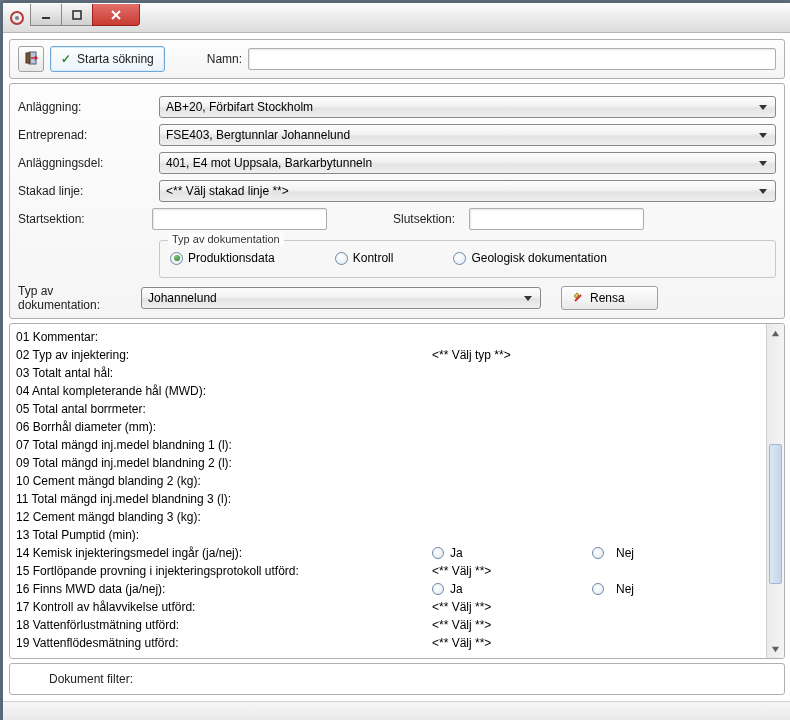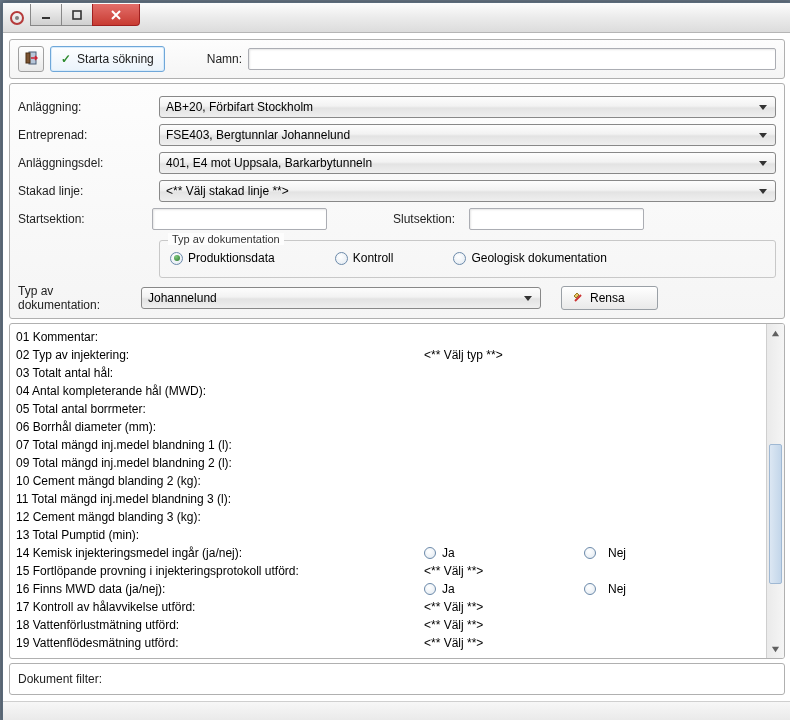--- a/index.html
+++ b/index.html
@@ -38,30 +38,30 @@
   .radio .dot { width:13px; height:13px; border:1px solid #6c8aaa; border-radius:50%; background:radial-gradient(circle at 40% 35%, #fff, #e0e8f0); display:flex; align-items:center; justify-content:center;}
   .radio.sel .dot::after{ content:""; width:6px; height:6px; border-radius:50%; background:radial-gradient(circle at 35% 30%, #7fc87f, #2b7a2b); }
   .row3 { display:flex; align-items:center; gap:6px; margin-top:6px;}
   .row3 .combo { flex:1; }
   .clearbtn { height:24px; padding:0 32px 0 10px; border:1px solid #9aa0a6; border-radius:3px; background:linear-gradient(to bottom,#ffffff,#e9e9e9); display:flex; align-items:center; gap:6px; cursor:pointer;}
   .clearbtn .ci { width:12px; height:12px; }
   .listpanel { flex:1; display:flex; border:1px solid #b0b0b0; border-radius:3px; margin-top:4px; min-height:0; overflow:hidden; background:#fff;}
   .listbody { flex:1; overflow:hidden; padding:4px 6px;}
   .lrow { display:flex; align-items:center; height:18px; white-space:nowrap;}
   .lrow .c1 { width:408px; }
-  .lrow .c2 { width:160px; display:flex; align-items:center; gap:6px;}
+  .lrow .c2 { width:160px; display:flex; align-items:center; gap:6px;margin-left:8px;}
   .lrow .c3 { width:140px; display:flex; align-items:center; gap:12px;}
   .lrow .rdot{ width:12px; height:12px; border:1px solid #6c8aaa; border-radius:50%; background:radial-gradient(circle at 40% 35%, #fff, #e0e8f0);}
   .vscroll { width:18px; background:linear-gradient(to right,#eaeaea,#f5f5f5); border-left:1px solid #cfcfcf; position:relative;}
   .vscroll .arrow { position:absolute; left:0; width:100%; height:18px; display:flex; align-items:center; justify-content:center; }
   .vscroll .arrow.up{top:0;} .vscroll .arrow.dn{bottom:0;}
   .vscroll .arrow svg{width:9px;height:9px;fill:#606060;}
   .vscroll .thumb { position:absolute; left:2px; right:2px; top:120px; height:140px; background:linear-gradient(to right,#dce7f3,#c3d6ea); border:1px solid #9fb8d3; border-radius:2px;}
   .bottom-row { display:flex; align-items:center; gap:6px; margin-top:4px; padding:8px; border:1px solid #b0b0b0; border-radius:3px;}
-  .bottom-row .lbl{ width:115px; }
+  .bottom-row .lbl{ width:115px;text-align:right; }
   .bottom-row .combo{ flex:1; }
   .statusbar { height:20px; background:linear-gradient(to bottom,#f7f7f7,#e9e9e9); border-top:1px solid #cfcfcf;}
 </style>
 </head>
 <body>
 
 <div class="window">
 
   <div class="titlebar">
     <span class="icon">

